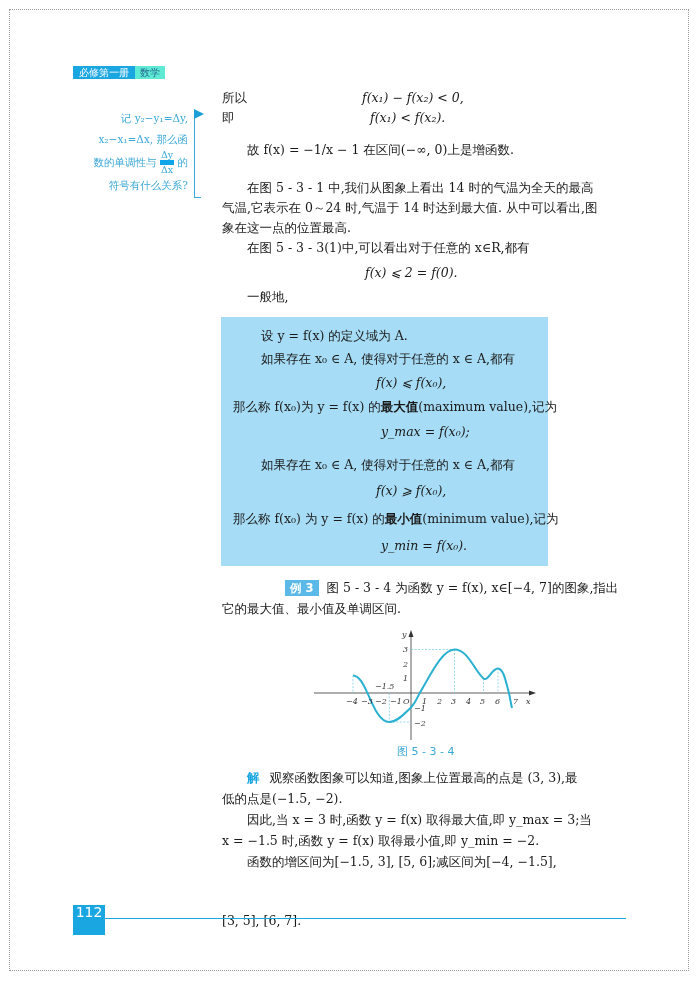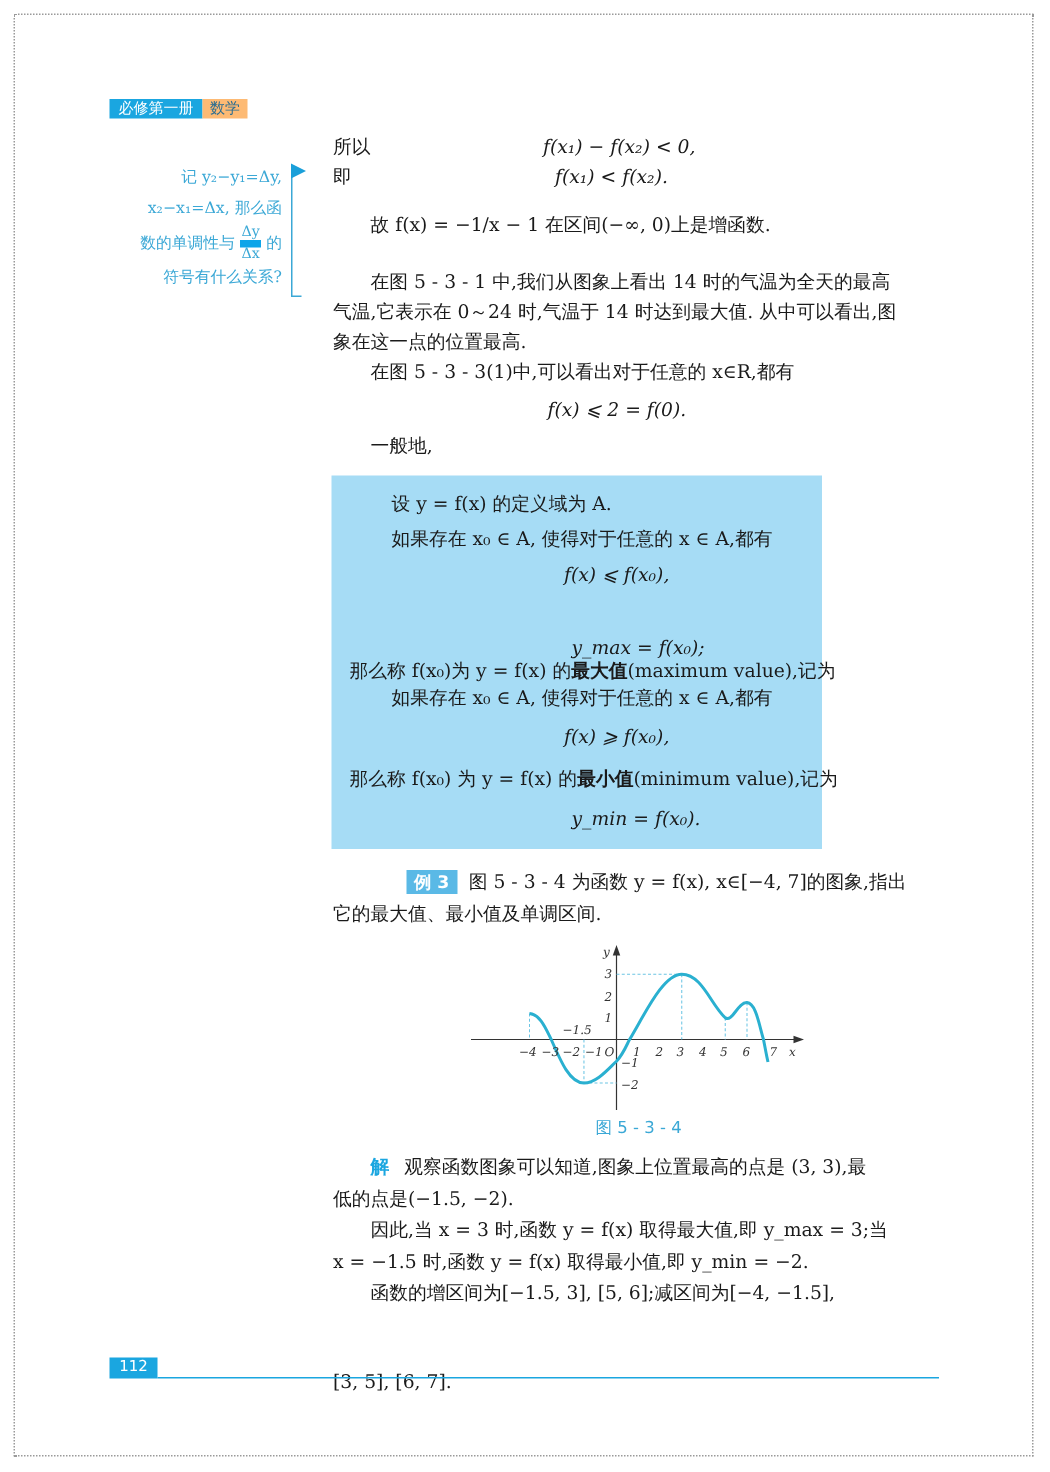--- a/index.html
+++ b/index.html
@@ -10,21 +10,21 @@
   }
   .page-border {
     position: absolute; left: 9px; top: 9px; width: 680px; height: 962px;
     border: 1.5px dotted #9a9a9a; box-sizing: border-box;
   }
   .header-tag {
     position: absolute; left: 73px; top: 66px; height: 13px;
     display: flex; font-family: "DejaVu Sans", sans-serif; font-size: 10px; line-height: 13px;
   }
   .header-tag .book { background: #1aa6e0; color: #fff; padding: 0 6px; }
-  .header-tag .subject { background: #fdba74; color: #2a6d92; padding: 0 5px; }
+  .header-tag .subject { background: #5eead4; color: #2a6d92; padding: 0 5px; }
 
   .margin-note {
     position: absolute; left: 70px; top: 108px; width: 118px;
     color: #3ba8d6; font-size: 10.5px; line-height: 21px; text-align: right;
     font-family: "DejaVu Serif", serif;
   }
   .margin-note .frac { display: inline-flex; flex-direction: column; vertical-align: middle; line-height: 10px; font-size: 9.5px; text-align: center; }
   .margin-note .frac .num { border-bottom: 5px solid #0ea5e9; padding: 0 1px; }
   .margin-bracket {
     position: absolute; left: 194px; top: 112px; width: 6px; height: 85px;
@@ -49,22 +49,22 @@
     display: inline-block; background: #5ab9e6; color: #fff; font-weight: bold;
     padding: 0 5px; font-size: 11.5px; line-height: 16px; margin-right: 8px;
     font-family: "DejaVu Sans", sans-serif;
   }
   .sol-label { color: #1aa6e0; font-weight: bold; margin-right: 10px; }
 
   .graph { position: absolute; left: 310px; top: 628px; width: 230px; height: 115px; }
   .fig-caption { position: absolute; left: 397px; top: 744px; color: #3ba8d6; font-size: 11px; font-family: "DejaVu Sans", sans-serif; }
 
   .footer-num {
-    position: absolute; left: 73px; top: 905px; width: 32px; height: 14px;
-    background: #1aa6e0; color: #fff; font-size: 10px; line-height: 14px; text-align: center;
+    position: absolute; left: 73px; top: 905px; width: 32px; height: 30px;
+    background: #1aa6e0; color: #fff; font-size: 14px; line-height: 14px; text-align: center;
     font-family: "DejaVu Sans", sans-serif;
   }
   .footer-line { position: absolute; left: 105px; top: 918px; width: 521px; height: 1px; background: #1aa6e0; }
 </style>
 </head>
 <body>
 
 <div class="page-border"></div>
 
 <div class="header-tag">
@@ -98,33 +98,33 @@
 <div class="text" style="left:222px; top:198px;">气温,它表示在 0～24 时,气温于 14 时达到最大值. 从中可以看出,图</div>
 <div class="text" style="left:222px; top:218px;">象在这一点的位置最高.</div>
 <div class="text" style="left:247px; top:238px;">在图 5 - 3 - 3(1)中,可以看出对于任意的 x∈R,都有</div>
 <div class="text math" style="left:365px; top:263px;">f(x) ⩽ 2 = f(0).</div>
 <div class="text" style="left:247px; top:287px;">一般地,</div>
 
 <div class="def-box">
   <div class="line" style="left:40px; top:9px;">设 y = f(x) 的定义域为 A.</div>
   <div class="line" style="left:40px; top:32px;">如果存在 x₀ ∈ A, 使得对于任意的 x ∈ A,都有</div>
   <div class="line math" style="left:155px; top:56px;">f(x) ⩽ f(x₀),</div>
-  <div class="line" style="left:12px; top:80px;margin-top:40px;">
+  <div class="line" style="left:12px; top:80px;">
     <span>那么称 f(x₀)为 y = f(x) 的</span><b>最大值</b><span>(maximum value),记为</span>
   </div>
   <div class="line math" style="left:160px; top:105px;">y_max = f(x₀);</div>
   <div class="line" style="left:40px; top:138px;">如果存在 x₀ ∈ A, 使得对于任意的 x ∈ A,都有</div>
   <div class="line math" style="left:155px; top:164px;">f(x) ⩾ f(x₀),</div>
   <div class="line" style="left:12px; top:192px;">
     <span>那么称 f(x₀) 为 y = f(x) 的</span><b>最小值</b><span>(minimum value),记为</span>
   </div>
   <div class="line math" style="left:160px; top:219px;">y_min = f(x₀).</div>
 </div>
 
-<div class="text" style="left:239px; top:578px;padding-left:32px;">
+<div class="text" style="left:253px; top:578px;padding-left:32px;">
   <span class="example-badge">例 3</span><span>图 5 - 3 - 4 为函数 y = f(x), x∈[−4, 7]的图象,指出</span>
 </div>
 <div class="text" style="left:222px; top:599px;">它的最大值、最小值及单调区间.</div>
 
 <svg class="graph" viewBox="0 0 230 115">
 
   <line x1="4" y1="65" x2="222" y2="65" stroke="#333" stroke-width="0.8"></line>
   <polygon points="226,65 219,62.5 219,67.5" fill="#333"></polygon>
   <line x1="101" y1="112" x2="101" y2="6" stroke="#333" stroke-width="0.8"></line>
   <polygon points="101,2 98.5,9 103.5,9" fill="#333"></polygon>

